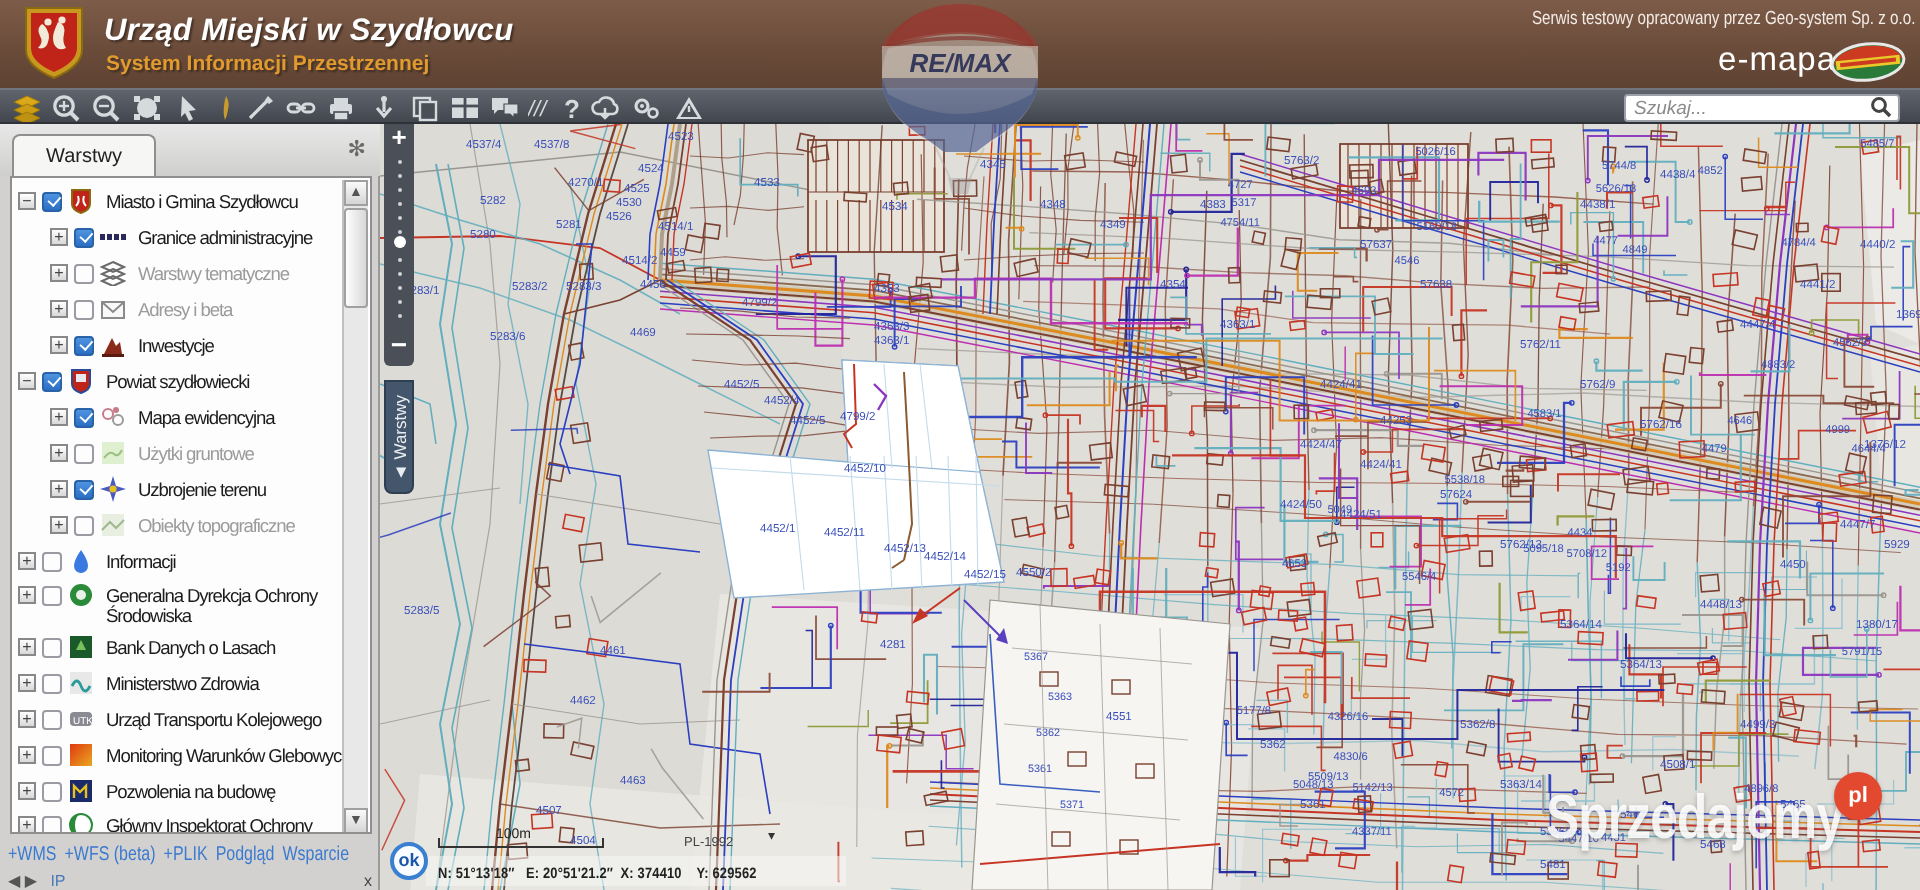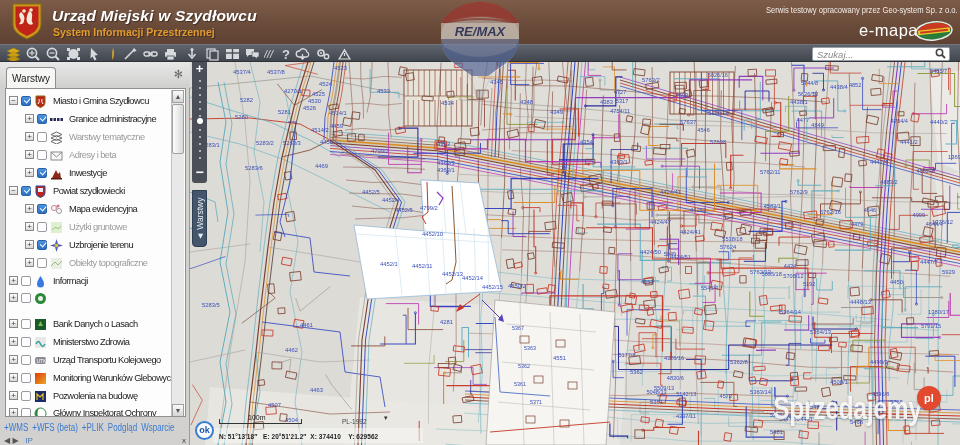--- a/index.html
+++ b/index.html
@@ -11,21 +11,21 @@
 #srv{position:absolute;right:2px;top:4px;font-size:9.5px;color:#f3ece6;transform:scaleX(.8);transform-origin:right;white-space:nowrap}
 #emapa{position:absolute;right:42px;top:21px;font-size:16.5px;color:#fff;letter-spacing:.5px}
 #elogo{position:absolute;right:7px;top:21px}
 
 #tbar{position:absolute;left:0;top:44px;width:960px;height:18px;background:linear-gradient(#60656d,#4d525b 60%,#42474f);border-top:1px solid #70767f;border-bottom:1px solid #2e3238}
 #tbar svg{position:absolute;top:2px}
 #search{position:absolute;right:10px;top:46.5px;width:138px;height:14px;background:#fff;border:1px solid #9aa0a8;border-radius:2px;font-size:9.5px;font-style:italic;color:#8a8a8a;padding:1px 4px}
 
 #side{position:absolute;left:0;top:62px;width:190px;height:383px;background:#d2d1cf;border-right:1px solid #9a9a9a}
 #tabrow{position:absolute;left:0;top:0;width:190px;height:26px;background:linear-gradient(#e8e8e8,#cfcfcd)}
-#tab{position:absolute;left:6px;top:5px;width:50px;height:21px;background:#f6f6f5;border:1px solid #8f8f8f;border-bottom:none;border-radius:4px 4px 0 0;font-size:10px;color:#222;text-align:center;padding-top:5px}
+#tab{position:absolute;left:6px;top:5px;width:72px;height:21px;background:#f6f6f5;border:1px solid #8f8f8f;border-bottom:none;border-radius:4px 4px 0 0;font-size:10px;color:#222;text-align:center;padding-top:5px}
 #closex{position:absolute;right:7px;top:6px;color:#6a6a6a;font-size:11px;letter-spacing:-1px}
 #tree{position:absolute;left:5px;top:26px;width:181px;height:329px;background:#fdfdfd;border:1px solid #8f8f8f;overflow:hidden}
 .row{position:absolute;left:0;width:178px;height:18px}
 .exp{position:absolute;width:9px;height:9px;top:4px;background:linear-gradient(#fff,#d8d8d8);border:1px solid #888;font-size:8px;line-height:7px;text-align:center;color:#444}
 .cb{position:absolute;width:10px;height:10px;top:3.5px;border-radius:2px}
 .cbu{background:#fdfdfd;border:1px solid #9a9aa2}
 .cbc{background:linear-gradient(#4f94e0,#2a6fc4);border:1px solid #2a62a8}
 .cbc:after{content:"";position:absolute;left:1.5px;top:1px;width:5px;height:2.5px;border-left:1.5px solid #fff;border-bottom:1.5px solid #fff;transform:rotate(-48deg)}
 .ic{position:absolute;top:1.5px;width:15px;height:15px}
 .lb{position:absolute;top:4px;font-size:9.3px;letter-spacing:-.55px;color:#1c1c1c;white-space:nowrap}
@@ -1323,20 +1323,21 @@
             </svg></div>
 <div class="lb" style="left:47px">Informacji</div>
         </div>
 <div class="row" style="top:200px">
 <div class="exp" style="left:3px">+</div>
 <div class="cb cbu" style="left:15px"></div>
 <div class="ic" style="left:28px"><svg width="13" height="13">
               <circle cx="6.5" cy="6.5" r="5.5" fill="#2a8a3a"></circle>
               <circle cx="6.5" cy="6.5" r="2.5" fill="#e8f0e8"></circle>
             </svg></div>
+<div class="lb" style="left:47px">Generalna Dyrekcja Ochrony<br>Środowiska</div>
         </div>
 <div class="row" style="top:226px">
 <div class="exp" style="left:3px">+</div>
 <div class="cb cbu" style="left:15px"></div>
 <div class="ic" style="left:28px"><svg width="13" height="13">
               <rect x="1" y="1" width="11" height="11" fill="#1a5a2a"></rect>
               <path d="M6.5 3 L9 8 H4Z" fill="#7ac05a"></path>
             </svg></div>
 <div class="lb" style="left:47px">Bank Danych o Lasach</div>
         </div>

